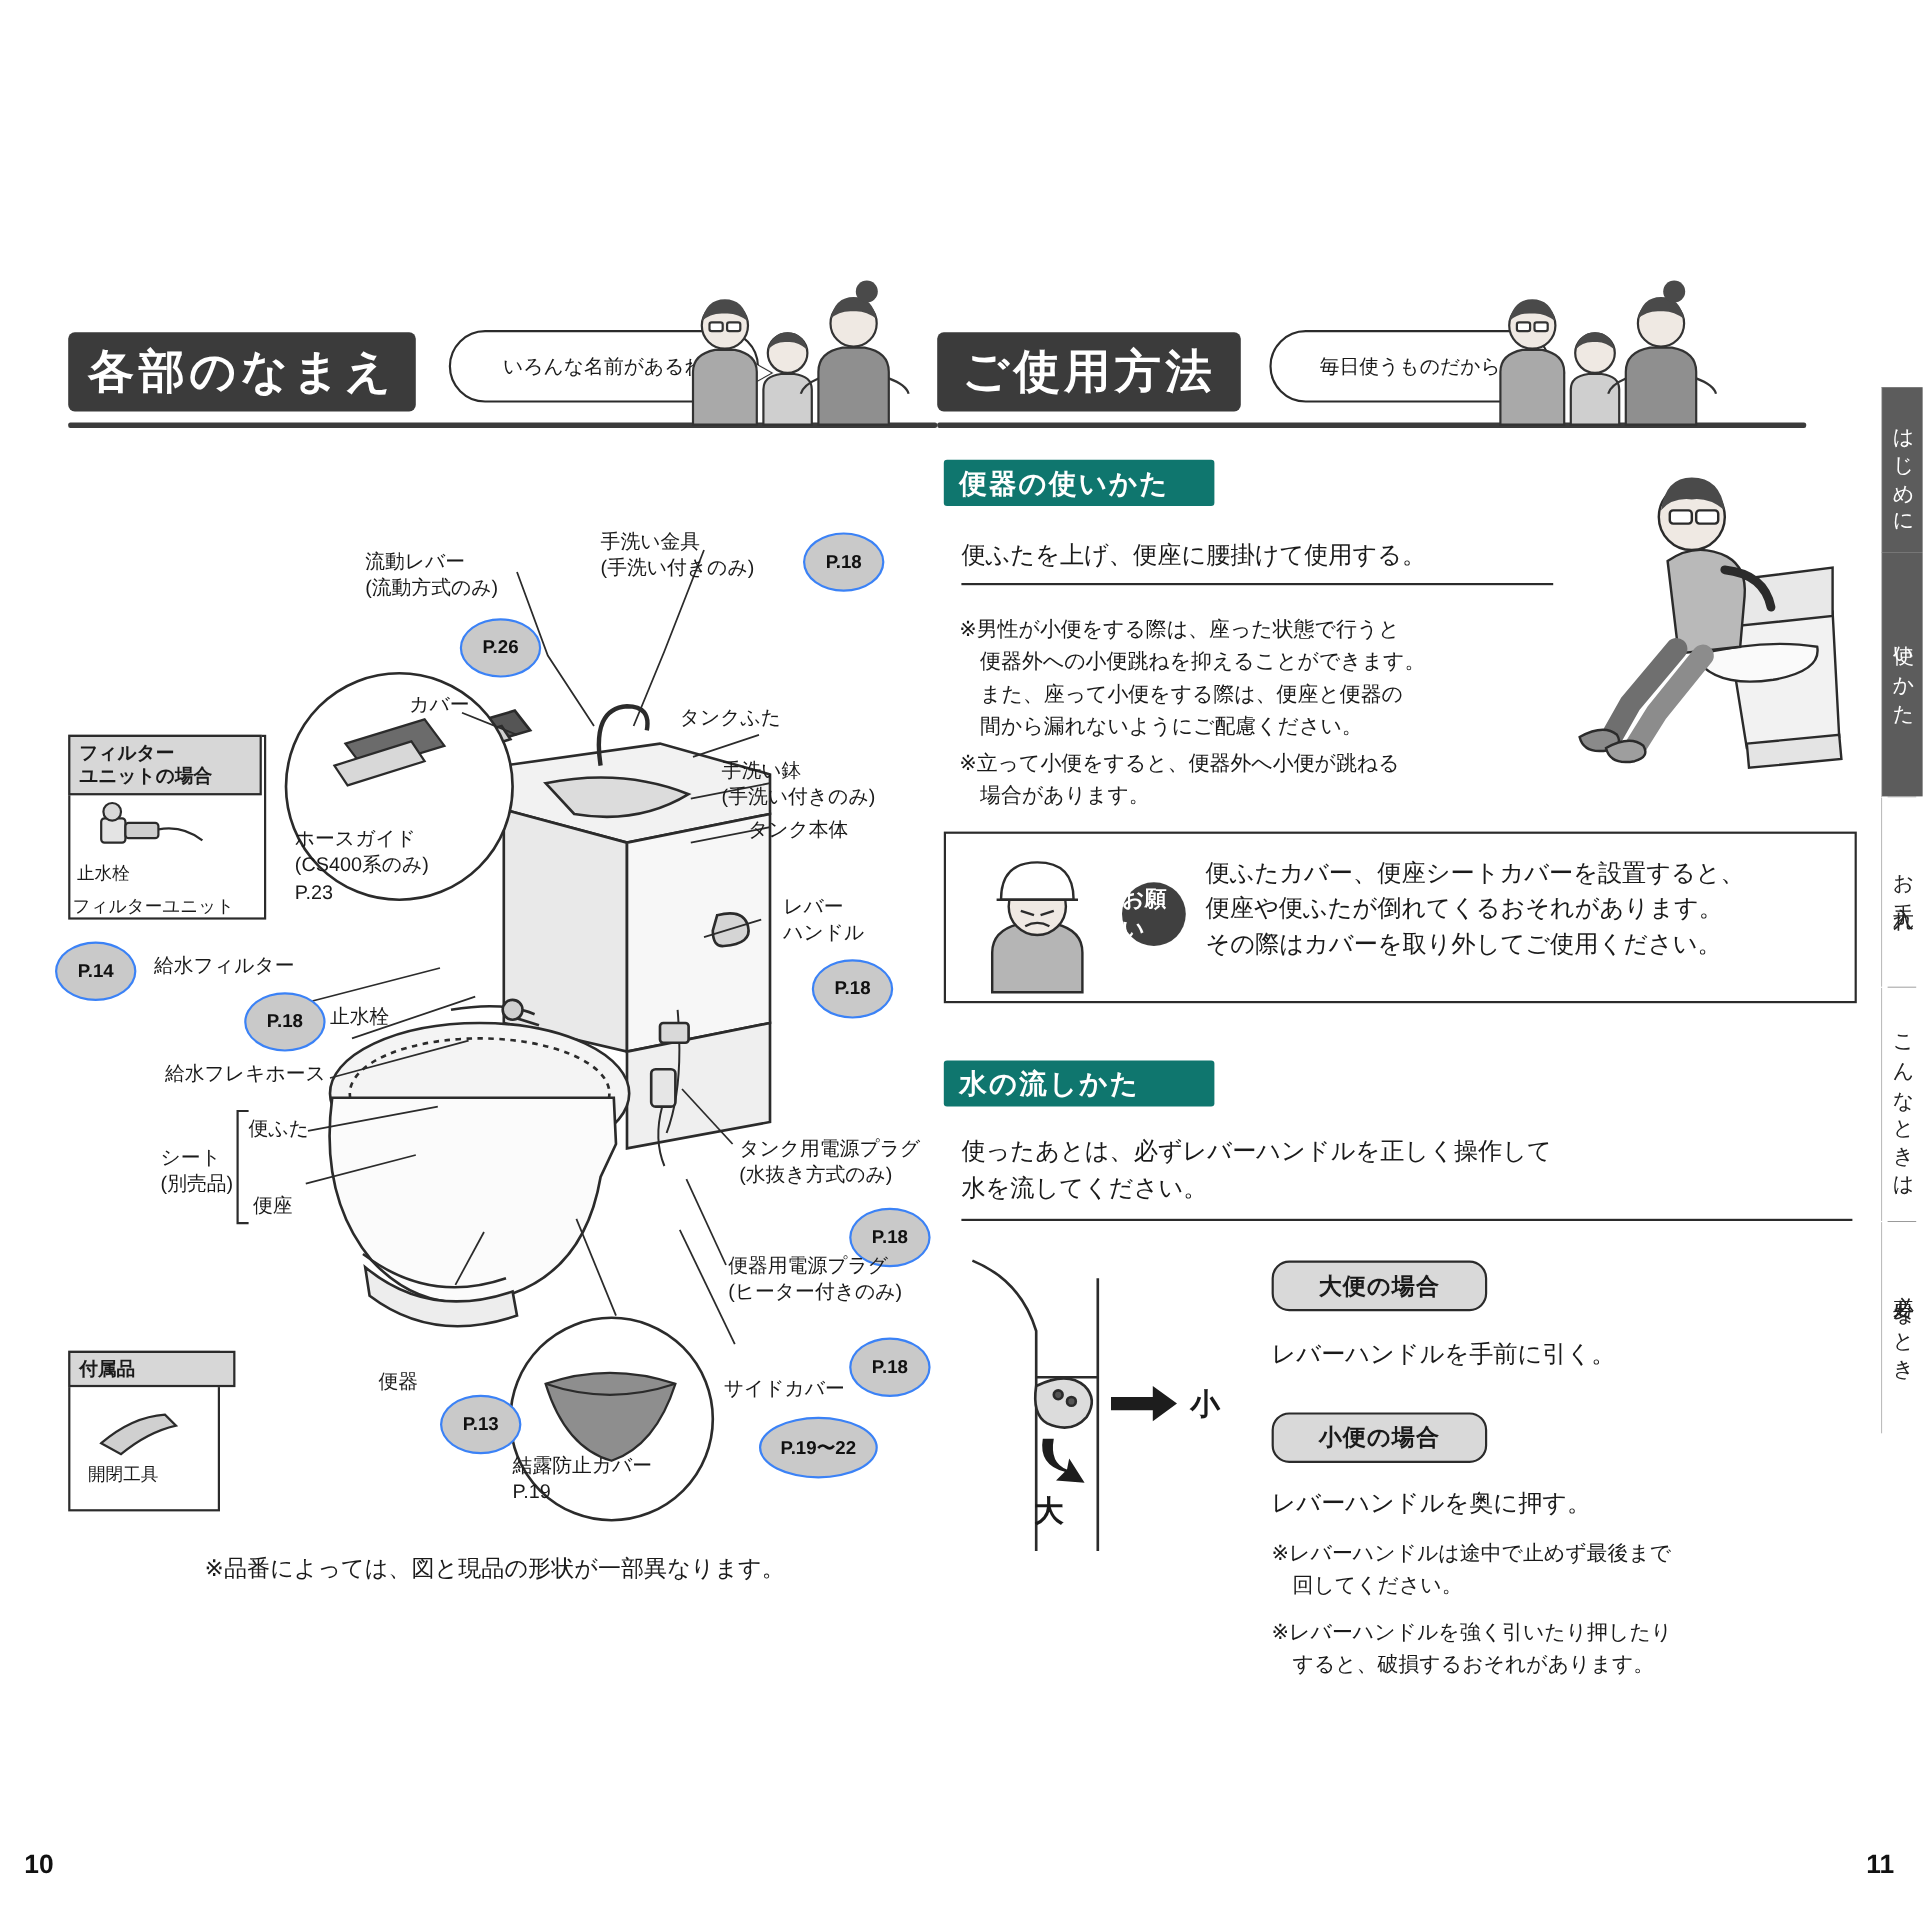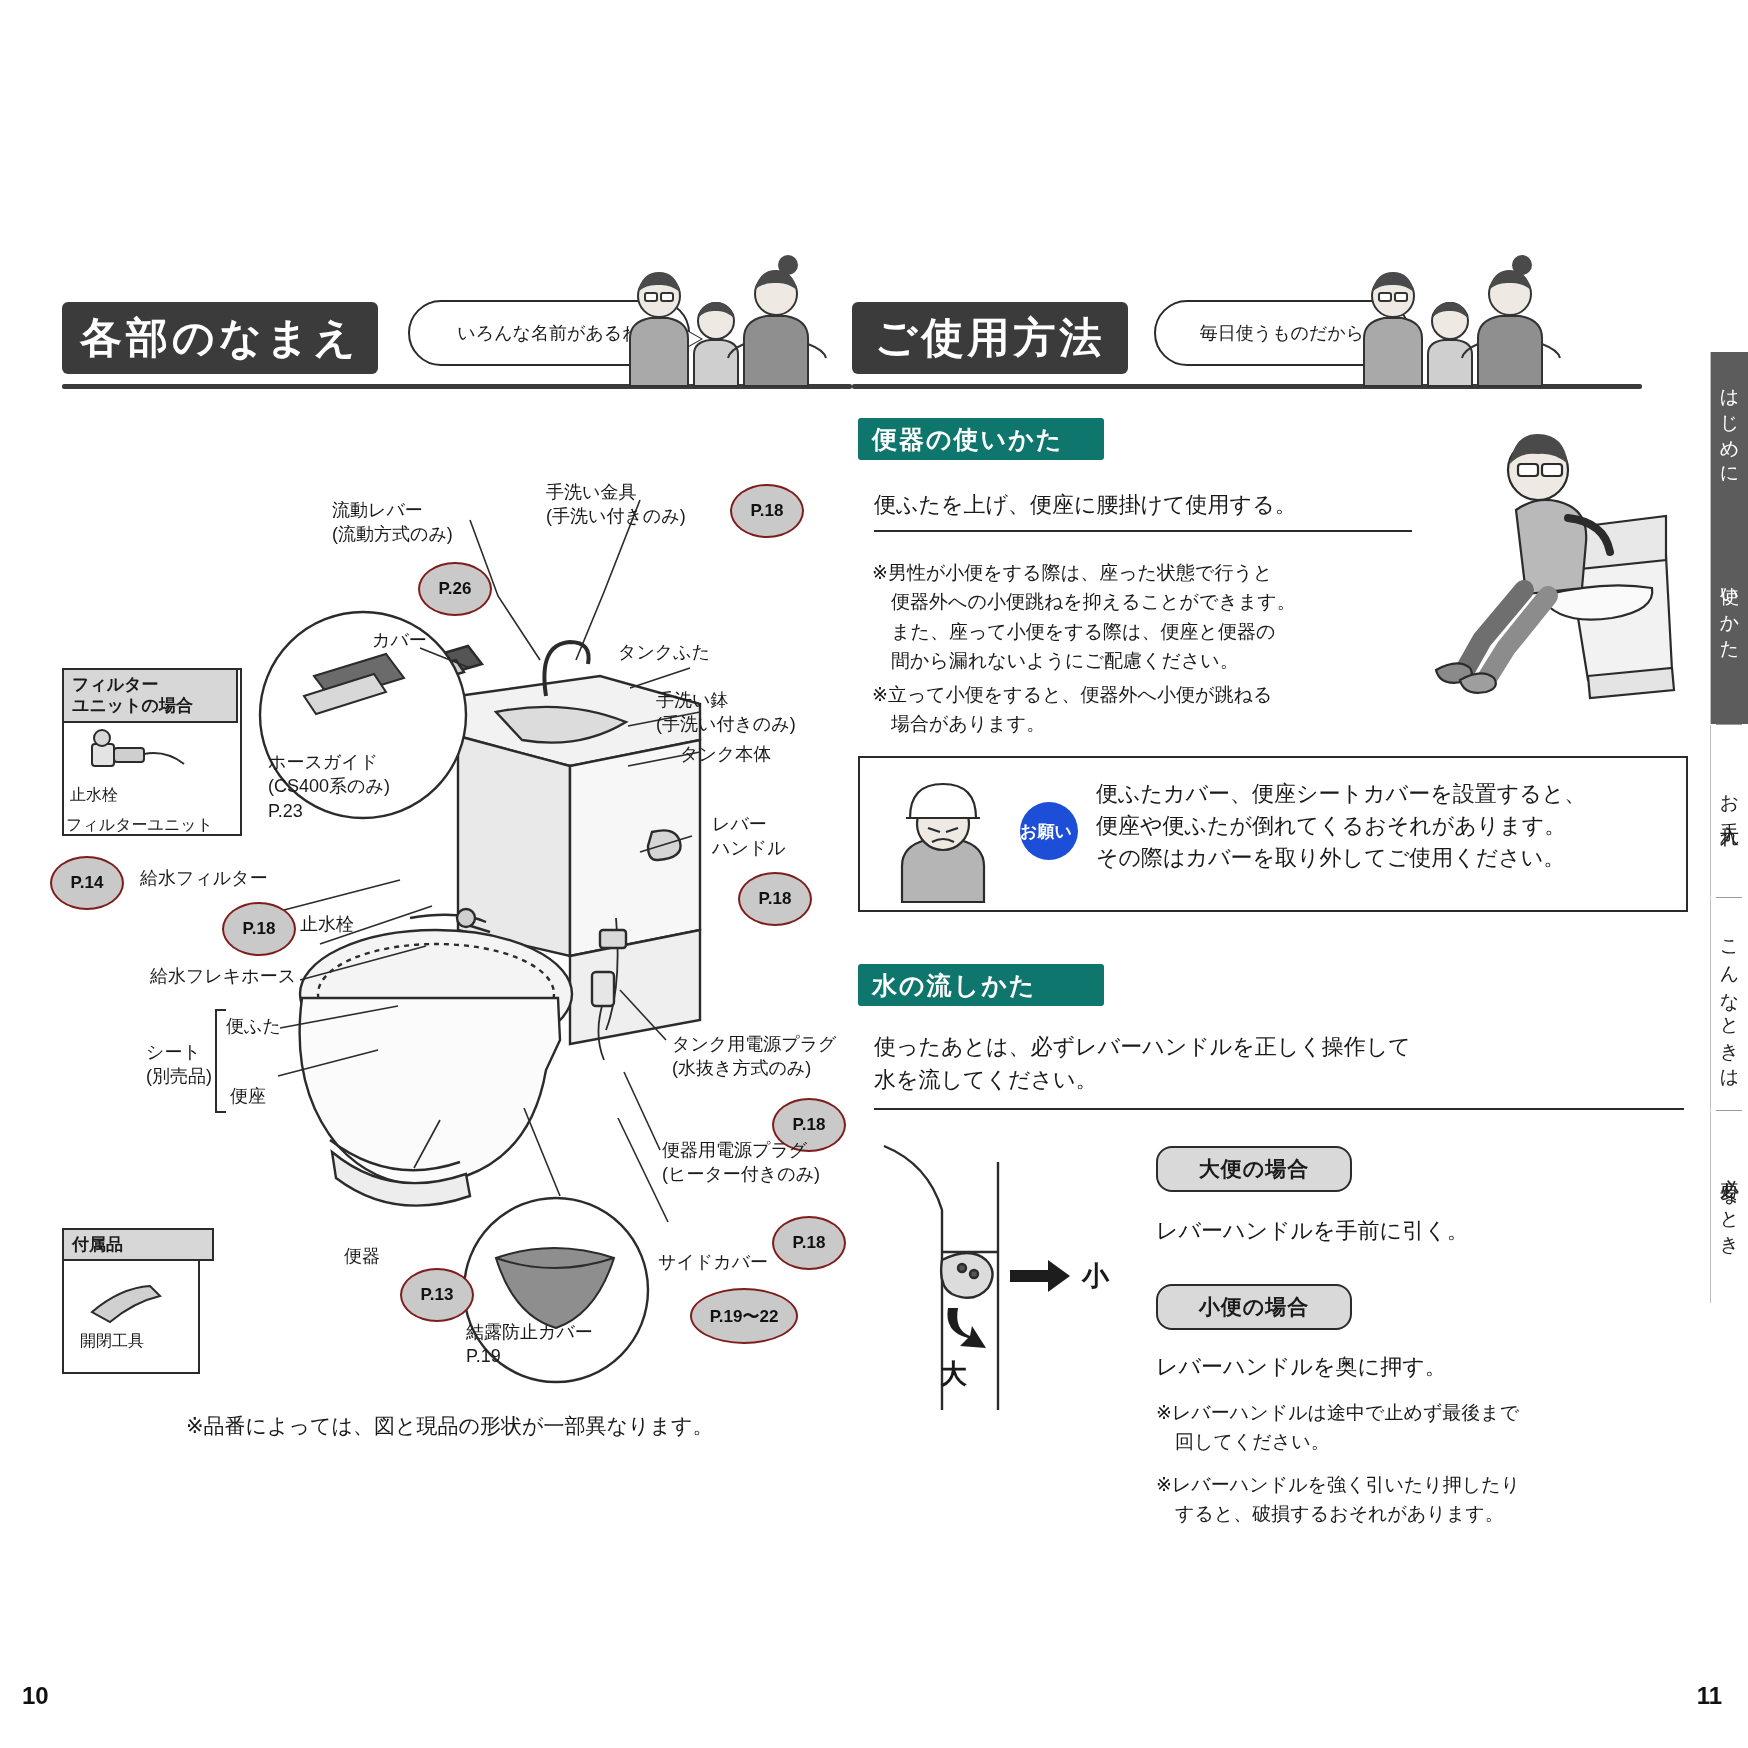--- a/index.html
+++ b/index.html
@@ -67,21 +67,21 @@
     display:flex;align-items:center;padding:0 14px;
     border-radius:3px;
   }
   .box-outline{position:absolute;border:2px solid #2b2b2b;}
   .para{position:absolute;font-size:22px;line-height:1.5;}
   .note{position:absolute;font-size:19px;line-height:1.55;}
   .hr-thin{position:absolute;height:2px;background:#2b2b2b;}
 
   
   .pbadge{
-    position:absolute;background:#c9c9c9;border:2px solid #7f1d1d;
+    position:absolute;background:#c9c9c9;border:2px solid #3b82f6;
     border-radius:50%;
     display:flex;align-items:center;justify-content:center;
     font-size:17px;font-weight:bold;color:#111;
   }
   .lbl{position:absolute;font-size:18px;line-height:1.35;white-space:nowrap;}
   .lbl.c{text-align:left;}
 
   
   .mini-box{position:absolute;border:2px solid #2b2b2b;background:#fff;}
   .mini-title{
@@ -98,22 +98,22 @@
     font-size:19px;letter-spacing:4px;
     border-left:1px solid #bdbdbd;
   }
   .tab.on{background:#5c5c5c;color:#fff;}
   .tab.off{background:#fff;color:#222;}
   .tab-sep{height:1px;background:#9a9a9a;margin:0 6px;}
 
   
   .onegai{
     position:absolute;width:58px;height:58px;border-radius:50%;
-    background:#1d4ed8;color:#fff;font-size:17px;font-weight:bold;
-    display:flex;align-items:center;justify-content:flex-start;
+    background:#404040;color:#fff;font-size:20px;font-weight:bold;
+    display:flex;align-items:center;justify-content:center;
     letter-spacing:0;
   }
   .pill{
     position:absolute;background:#d9d9d9;border:2px solid #2b2b2b;
     border-radius:16px;font-size:21px;font-weight:bold;
     display:flex;align-items:center;justify-content:center;
     letter-spacing:1px;
   }
   .bigchar{position:absolute;font-size:27px;font-weight:bold;}
   svg{display:block;overflow:visible;}

